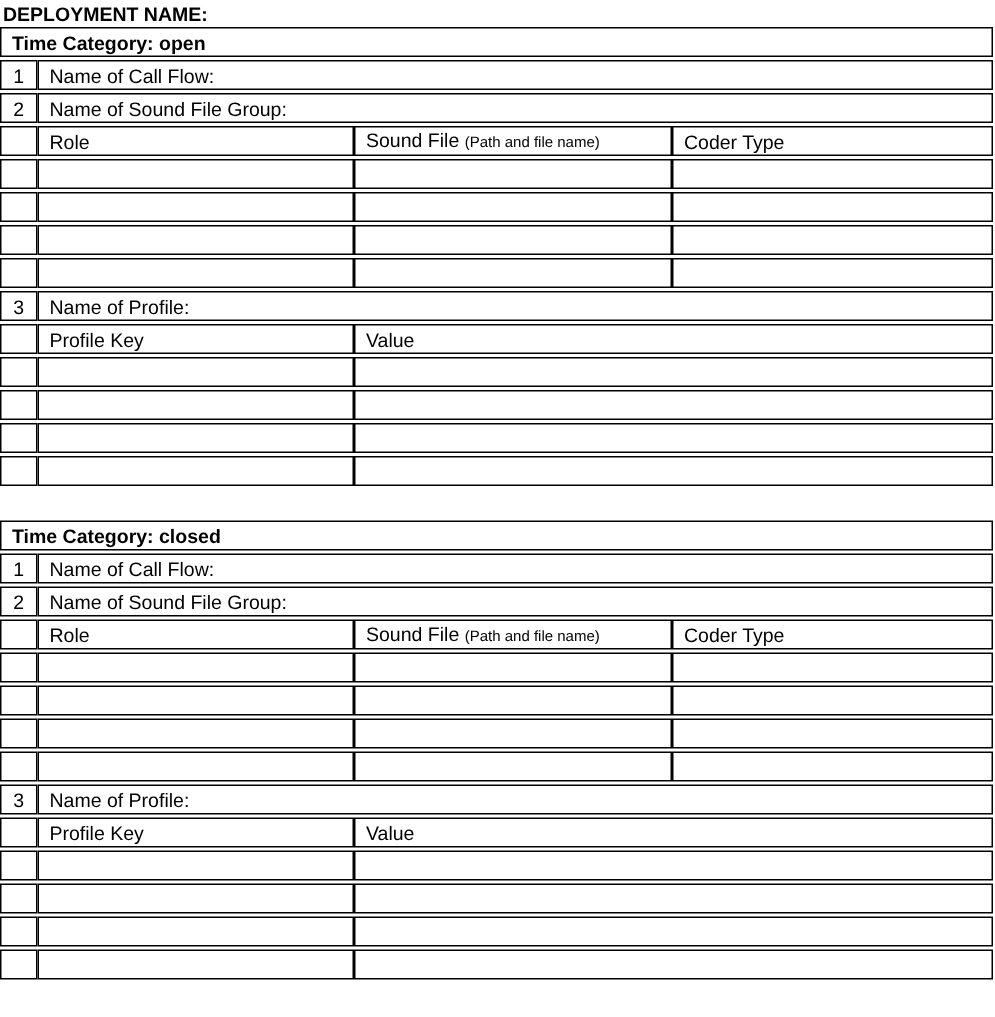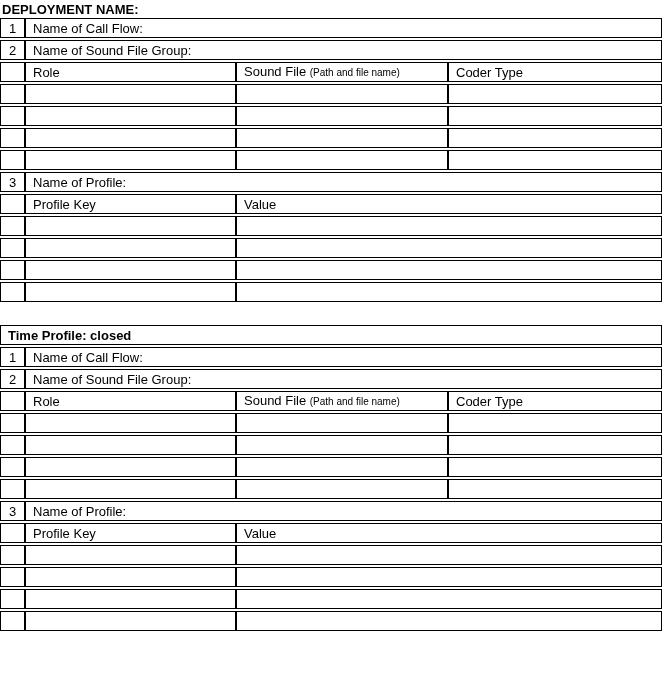--- a/index.html
+++ b/index.html
@@ -66,20 +66,23 @@
   <table class="form">
     <colgroup>
       <col style="width:25px">
         <col style="width:211px">
         <col style="width:212px">
         <col style="width:214px">
     </colgroup>
 
     <tbody>
 
+    <tr>
+      <td class="bold" colspan="4">Time Category: open</td>
+    </tr>
 
     <tr>
       <td class="num">1</td>
       <td colspan="3">Name of Call Flow:</td>
     </tr>
 
     <tr>
       <td class="num">2</td>
       <td colspan="3">Name of Sound File Group:</td>
     </tr>
@@ -153,21 +156,21 @@
   <table class="form second">
     <colgroup>
       <col style="width:25px">
         <col style="width:211px">
         <col style="width:212px">
         <col style="width:214px">
     </colgroup>
 
     <tbody>
         <tr>
-      <td class="bold" colspan="4">Time Profile: closed</td>
+      <td class="bold" colspan="4">Time Category: closed</td>
     </tr>
 
     <tr>
       <td class="num">1</td>
       <td colspan="3">Name of Call Flow:</td>
     </tr>
 
     <tr>
       <td class="num">2</td>
       <td colspan="3">Name of Sound File Group:</td>

